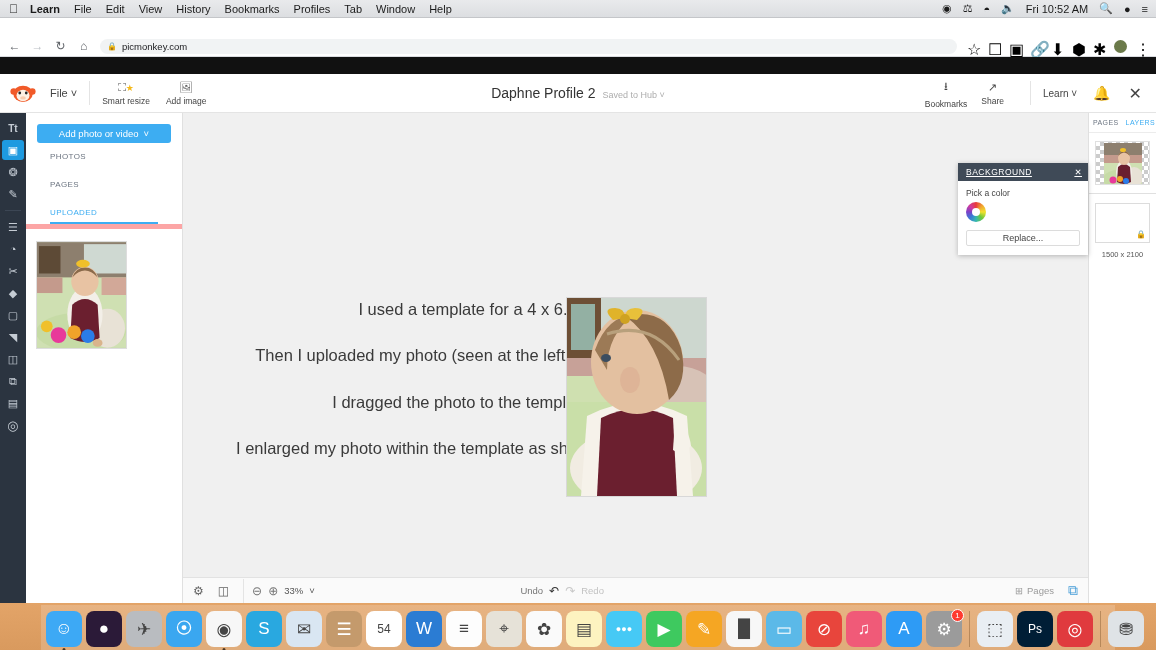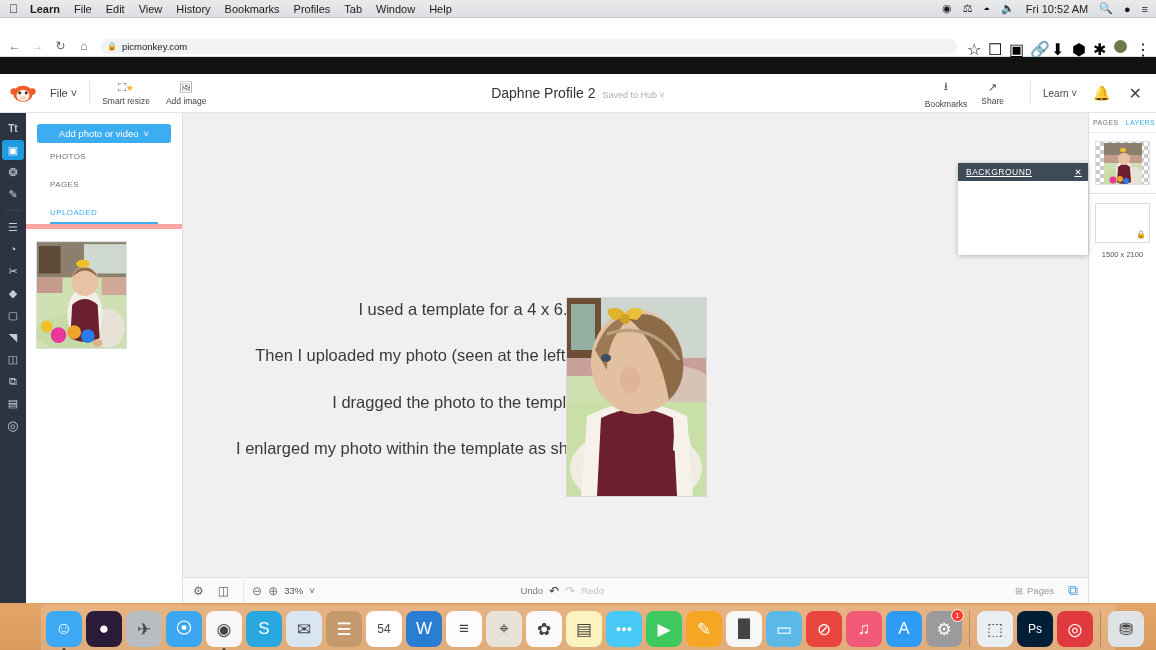--- a/index.html
+++ b/index.html
@@ -427,20 +427,25 @@
             </g>
           </svg>
         </div>
       </div>
 
       <div class="bgpanel">
         <div class="bgpanel-head">
           <span>BACKGROUND</span>
           <span>✕</span>
         </div>
+        <div class="bgpanel-body">
+          <div class="lb">Pick a color</div>
+          <div class="wheel"></div>
+          <div class="replacebtn">Replace...</div>
+        </div>
       </div>
     </div>
 
     <div class="pm-bottom">
       <span class="bicon">⚙</span>
       <span class="bicon">◫</span>
       <div class="vdiv" style="margin:0 8px 0 0;"></div>
       <div class="zoomgrp">
         <span style="font-size:12px;color:#777;">⊖</span>
         <span style="font-size:12px;color:#777;">⊕</span>

